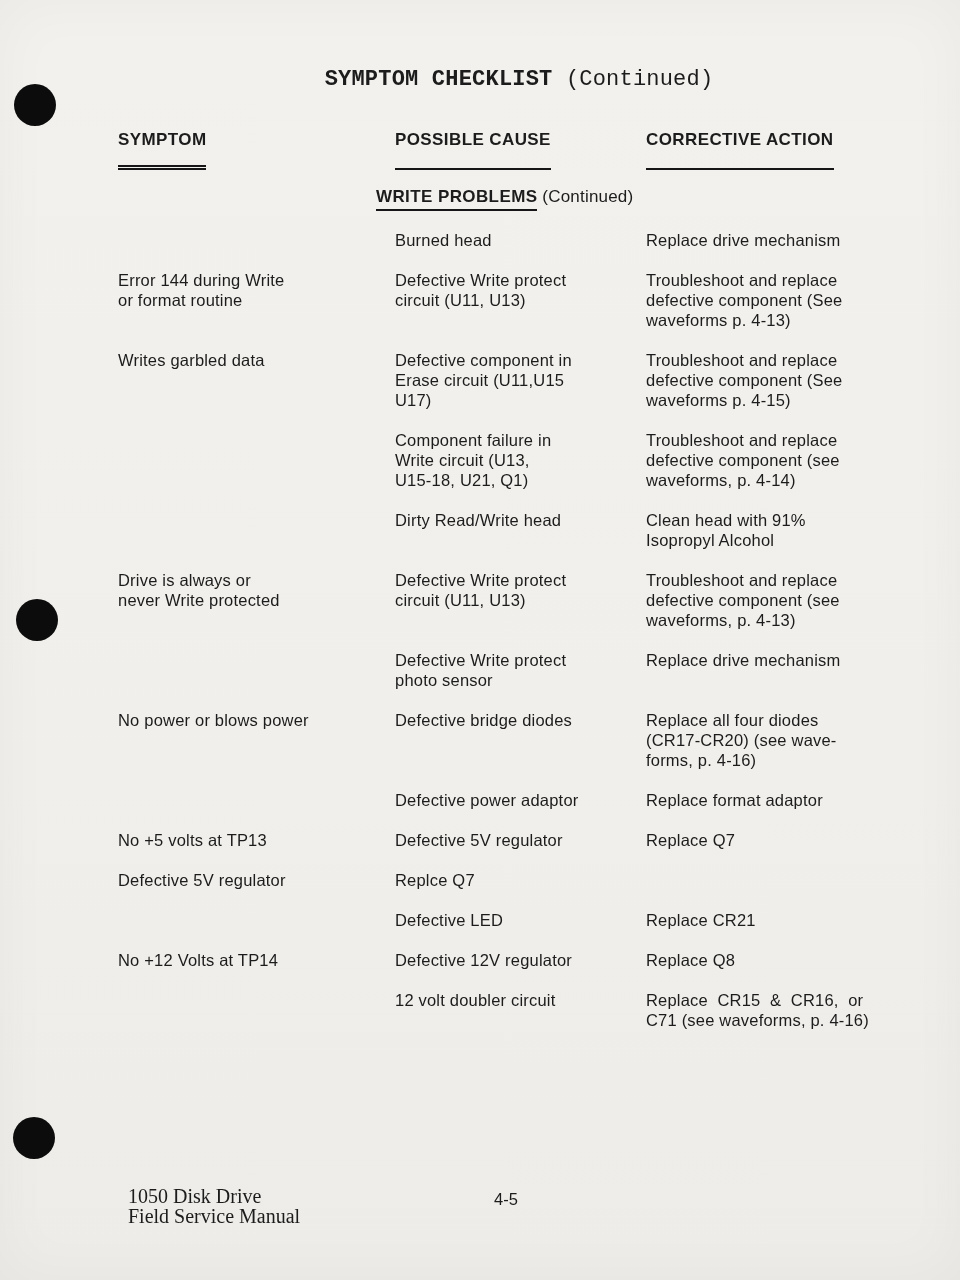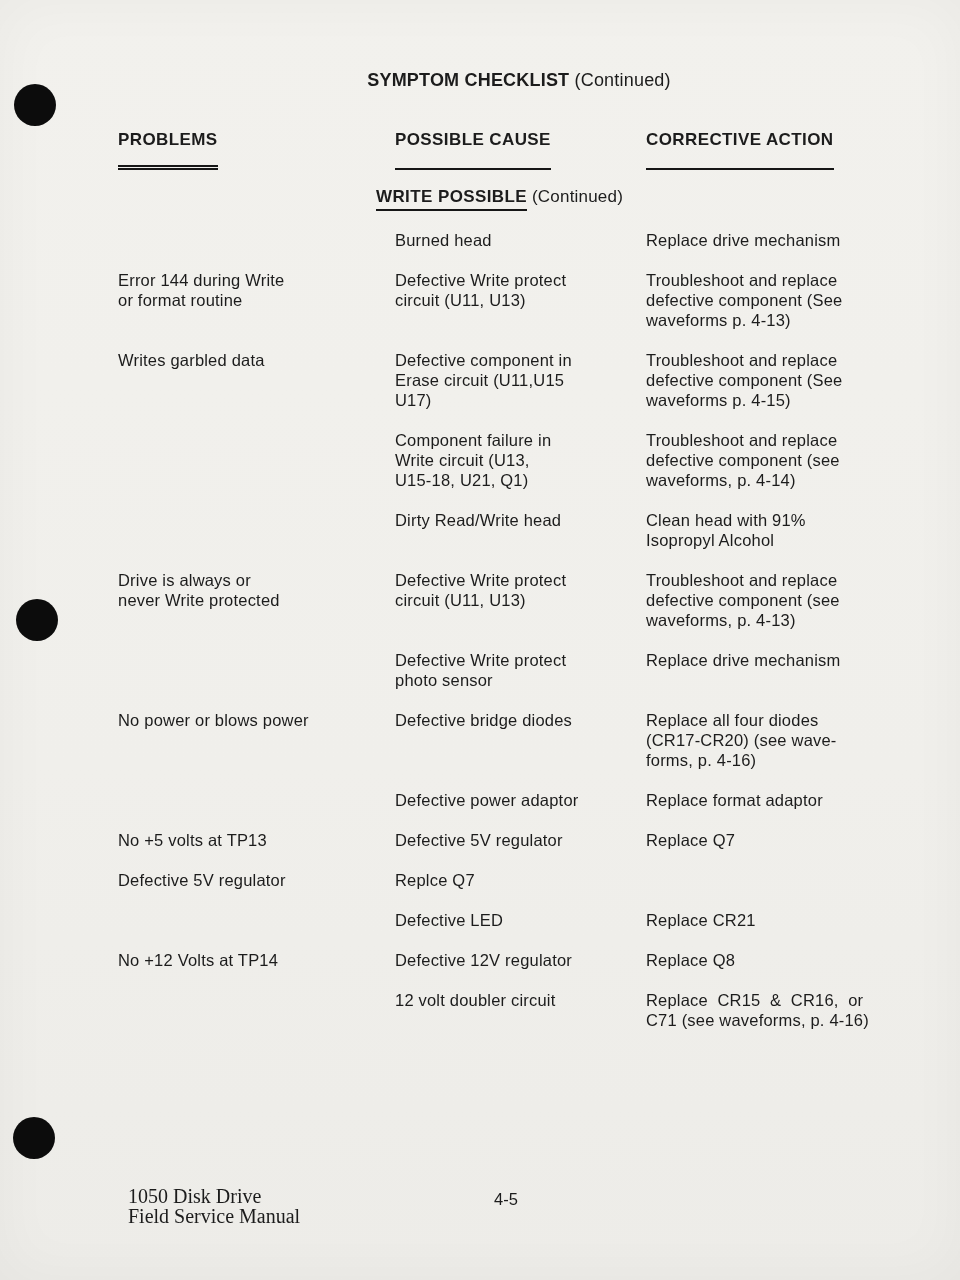--- a/index.html
+++ b/index.html
@@ -30,22 +30,23 @@
   .content {
     position: absolute;
     left: 118px; top: 70px;
     width: 802px;
     font-size: 16.5px;
     line-height: 20px;
     letter-spacing: 0.2px;
   }
   .doc-title {
     text-align: center;
-    font-size: 18px;
+    font-size: 22px;
     margin-bottom: 40px;
+    font-family: Liberation Mono, monospace;
   }
   .bold { font-weight: bold; }
 
   .col-headers {
     display: grid;
     grid-template-columns: 277px 251px 1fr;
     margin-bottom: 17px;
   }
   .col-h {
     display: inline-block;
@@ -103,27 +104,27 @@
 
   <div class="hole hole-1"></div>
   <div class="hole hole-2"></div>
   <div class="hole hole-3"></div>
 
   <div class="content">
 
     <div class="doc-title"><span class="bold">SYMPTOM CHECKLIST</span><span> (Continued)</span></div>
 
     <div class="col-headers">
-      <span class="col-h u-double">PROBLEMS</span>
+      <span class="col-h u-double">SYMPTOM</span>
       <span class="col-h">POSSIBLE CAUSE</span>
       <span class="col-h">CORRECTIVE ACTION</span>
     </div>
 
     <div id="table-body">
-        <div class="section-heading"><span class="head-text">WRITE POSSIBLE</span><span> (Continued)</span></div>
+        <div class="section-heading"><span class="head-text">WRITE PROBLEMS</span><span> (Continued)</span></div>
         <div class="row">
           <div class="cell"></div>
           <div class="cell">Burned head</div>
           <div class="cell">Replace drive mechanism</div>
         </div>
         <div class="row">
           <div class="cell">Error 144 during Write
 or format routine</div>
           <div class="cell">Defective Write protect
 circuit (U11, U13)</div>

